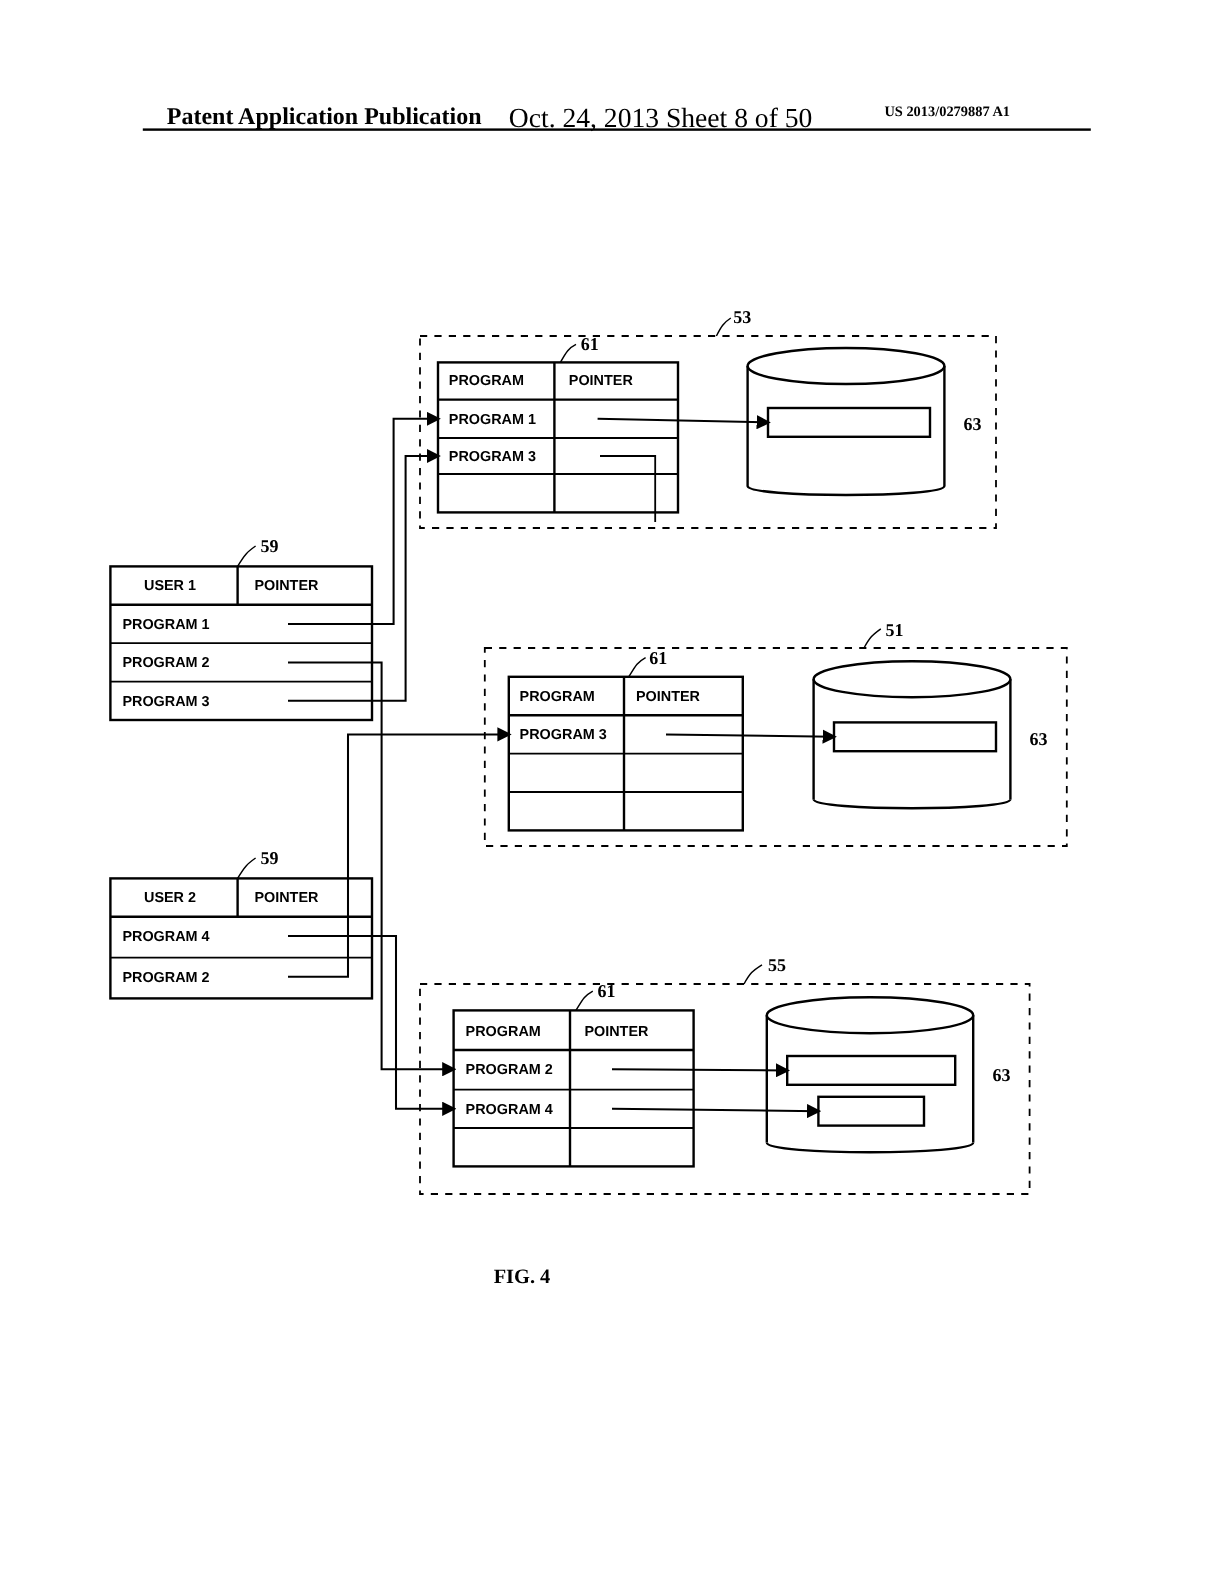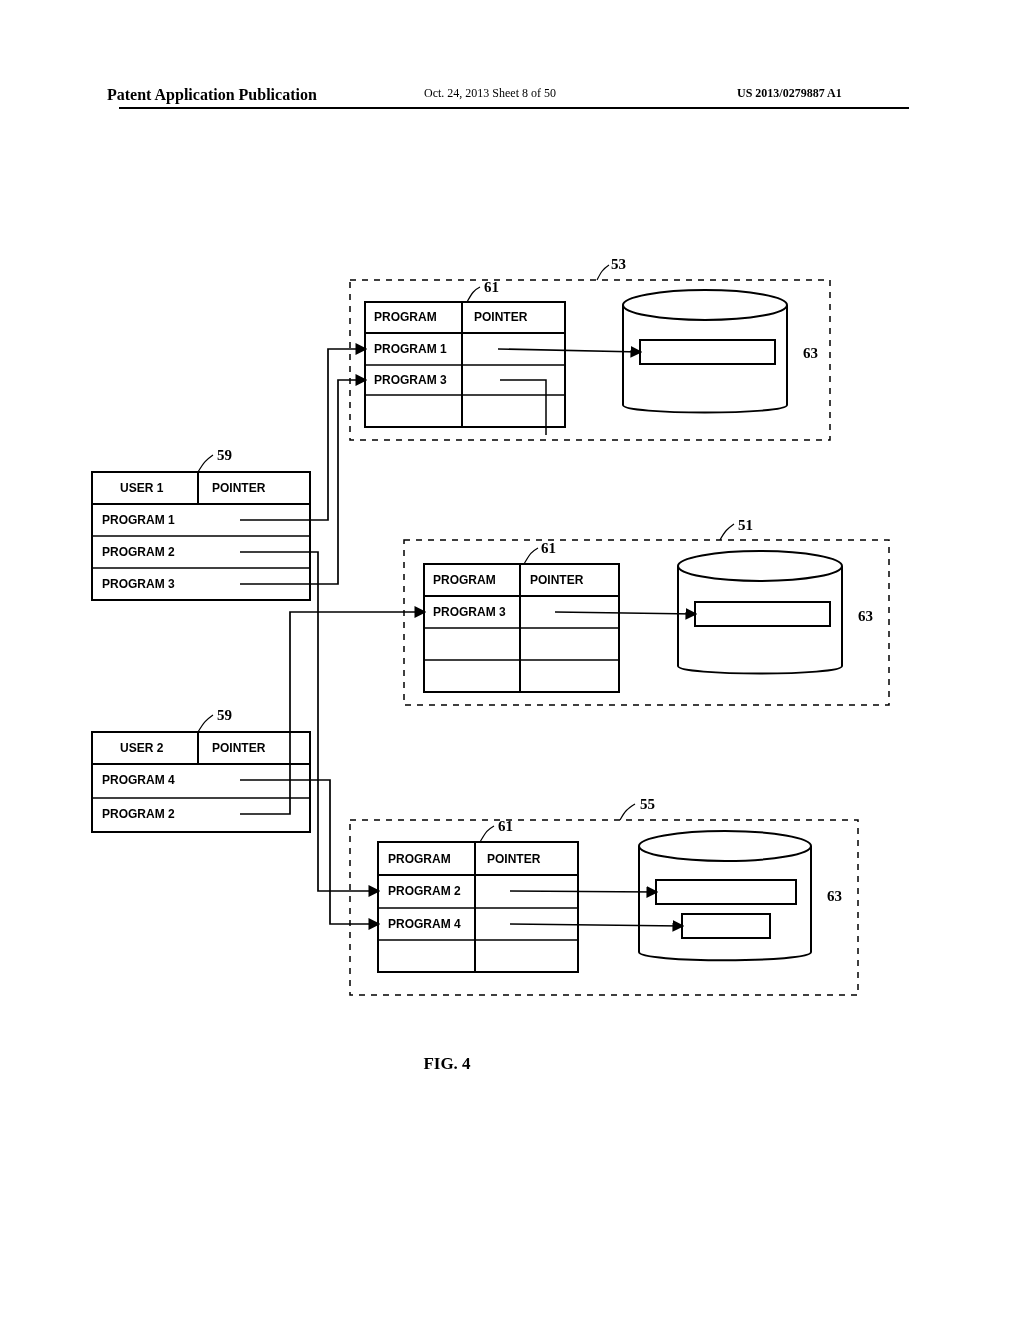--- a/index.html
+++ b/index.html
@@ -19,46 +19,46 @@
   }
   .hdr {
     position: absolute;
     top: 86px;
     left: 0;
     width: 1024px;
     height: 22px;
   }
   .hdr .hdr-left {
     position: absolute;
-    left: 107px;
-    font-size: 16px;
+    left: 139px;
+    font-size: 20px;
     font-weight: bold;
   }
   .hdr .hdr-mid {
     position: absolute;
     left: 424px;
-    font-size: 12px;
+    font-size: 23px;
   }
   .hdr .hdr-right {
     position: absolute;
     left: 737px;
     font-size: 12px;
     font-weight: bold;
   }
   .hdr-rule {
     position: absolute;
     left: 119px;
     top: 107px;
     width: 790px;
     height: 0;
     border-top: 2px solid #000;
   }
   .fig-caption {
     position: absolute;
-    left: 12px;
+    left: 0;
     width: 870px;
     text-align: center;
     font-weight: bold;
     font-size: 17px;
     top: 1054px;
   }
   svg {
     position: absolute;
     inset: 0;
     width: 1024px;

